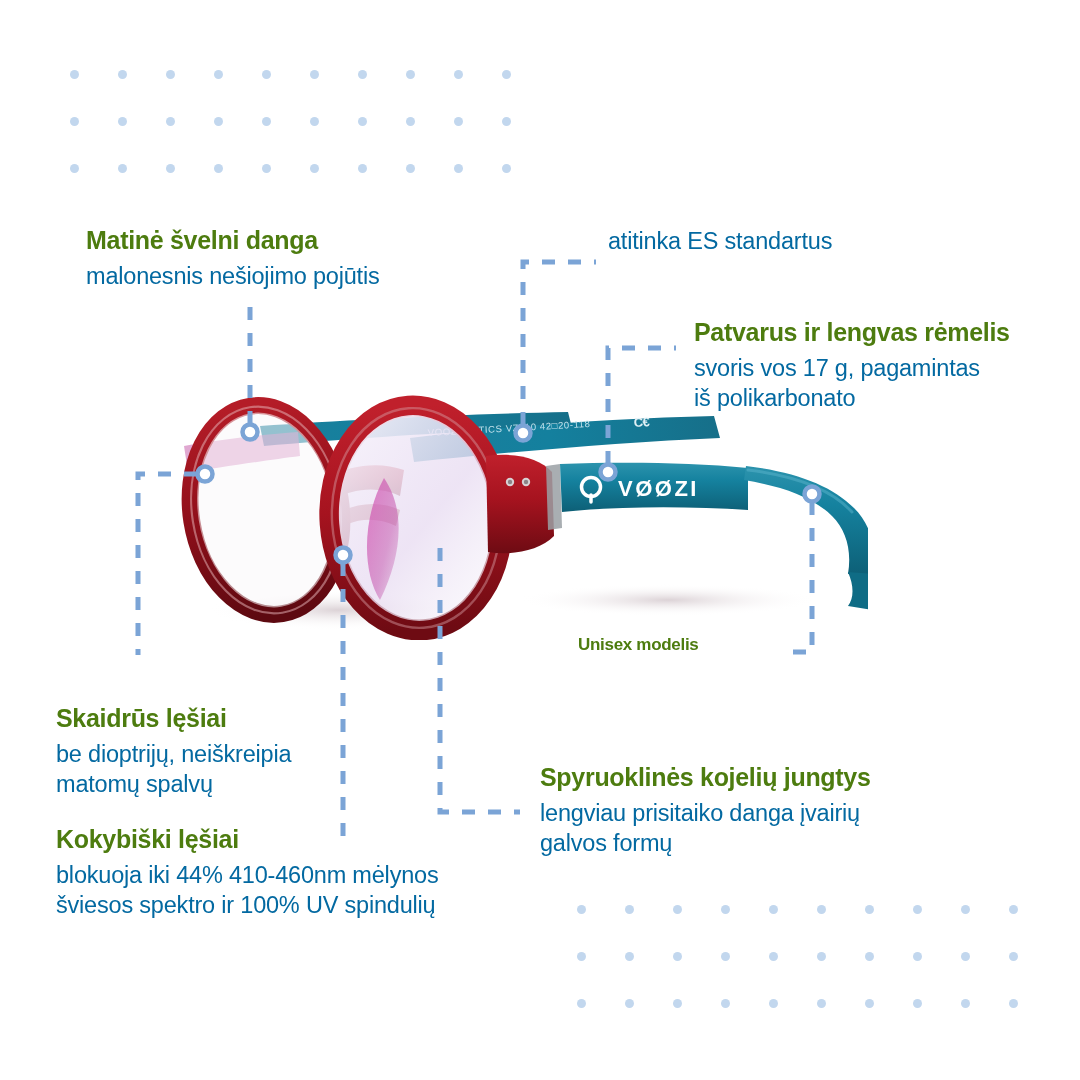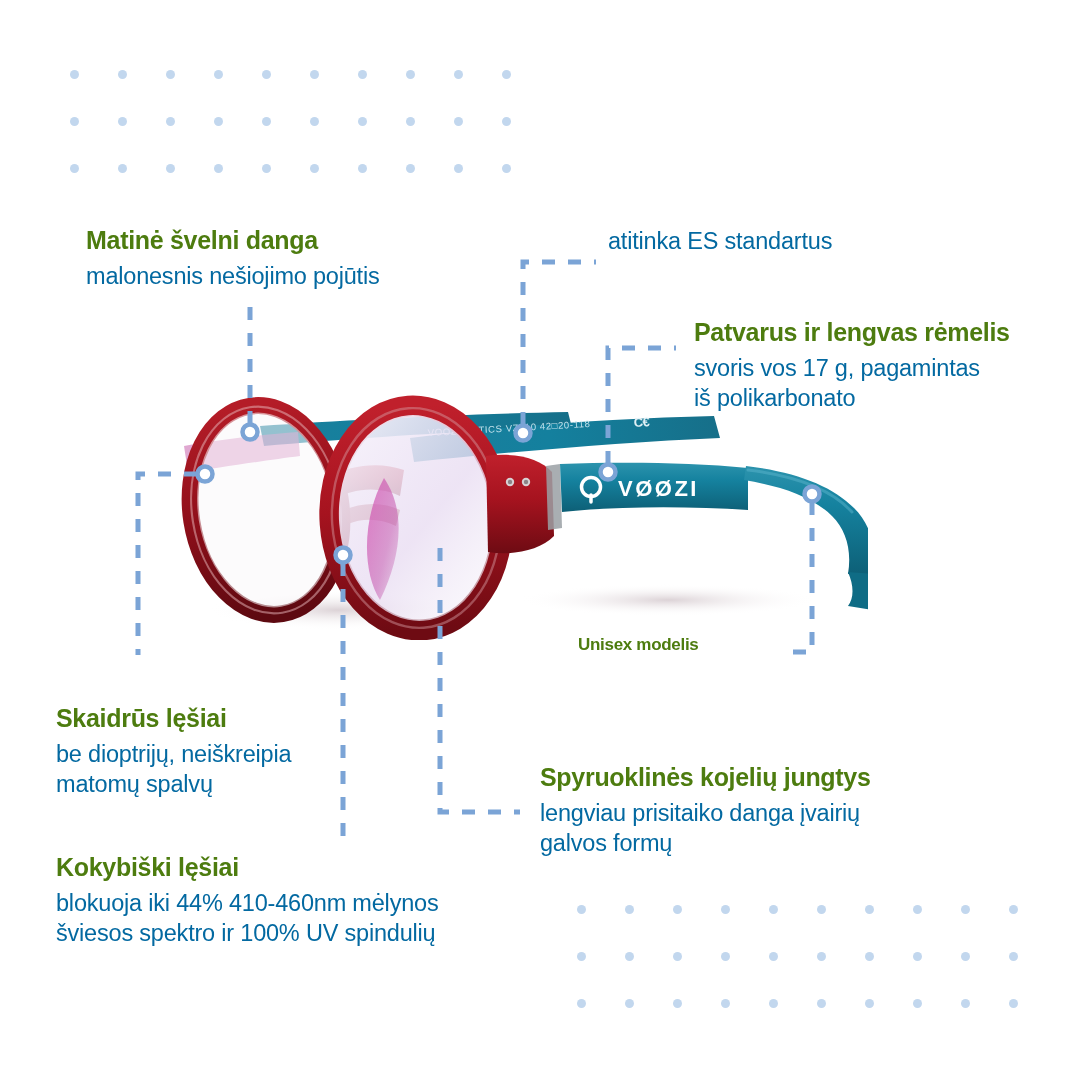--- a/index.html
+++ b/index.html
@@ -98,21 +98,21 @@
     color: #0369a1;
     letter-spacing: -0.2px;
     margin: 0;
   }
   .callout .c-body div { white-space: nowrap; }
 
   #callout-coating   { left: 86px;  top: 226px; }
   #callout-ce        { left: 608px; top: 226px; }
   #callout-frame     { left: 694px; top: 318px; }
   #callout-lenses    { left: 56px;  top: 704px; }
-  #callout-quality   { left: 56px;  top: 853px; }
+  #callout-quality   { left: 56px;  top: 825px; }
   #callout-hinges    { left: 540px; top: 763px; }
   #callout-unisex    { left: 578px; top: 635px; }
   #callout-unisex .c-title { font-size: 17px; margin: 0; }
 </style>
 </head>
 <body>
 
 <div id="canvas">
 
   <div id="dots-top-left" class="dot-grid">

